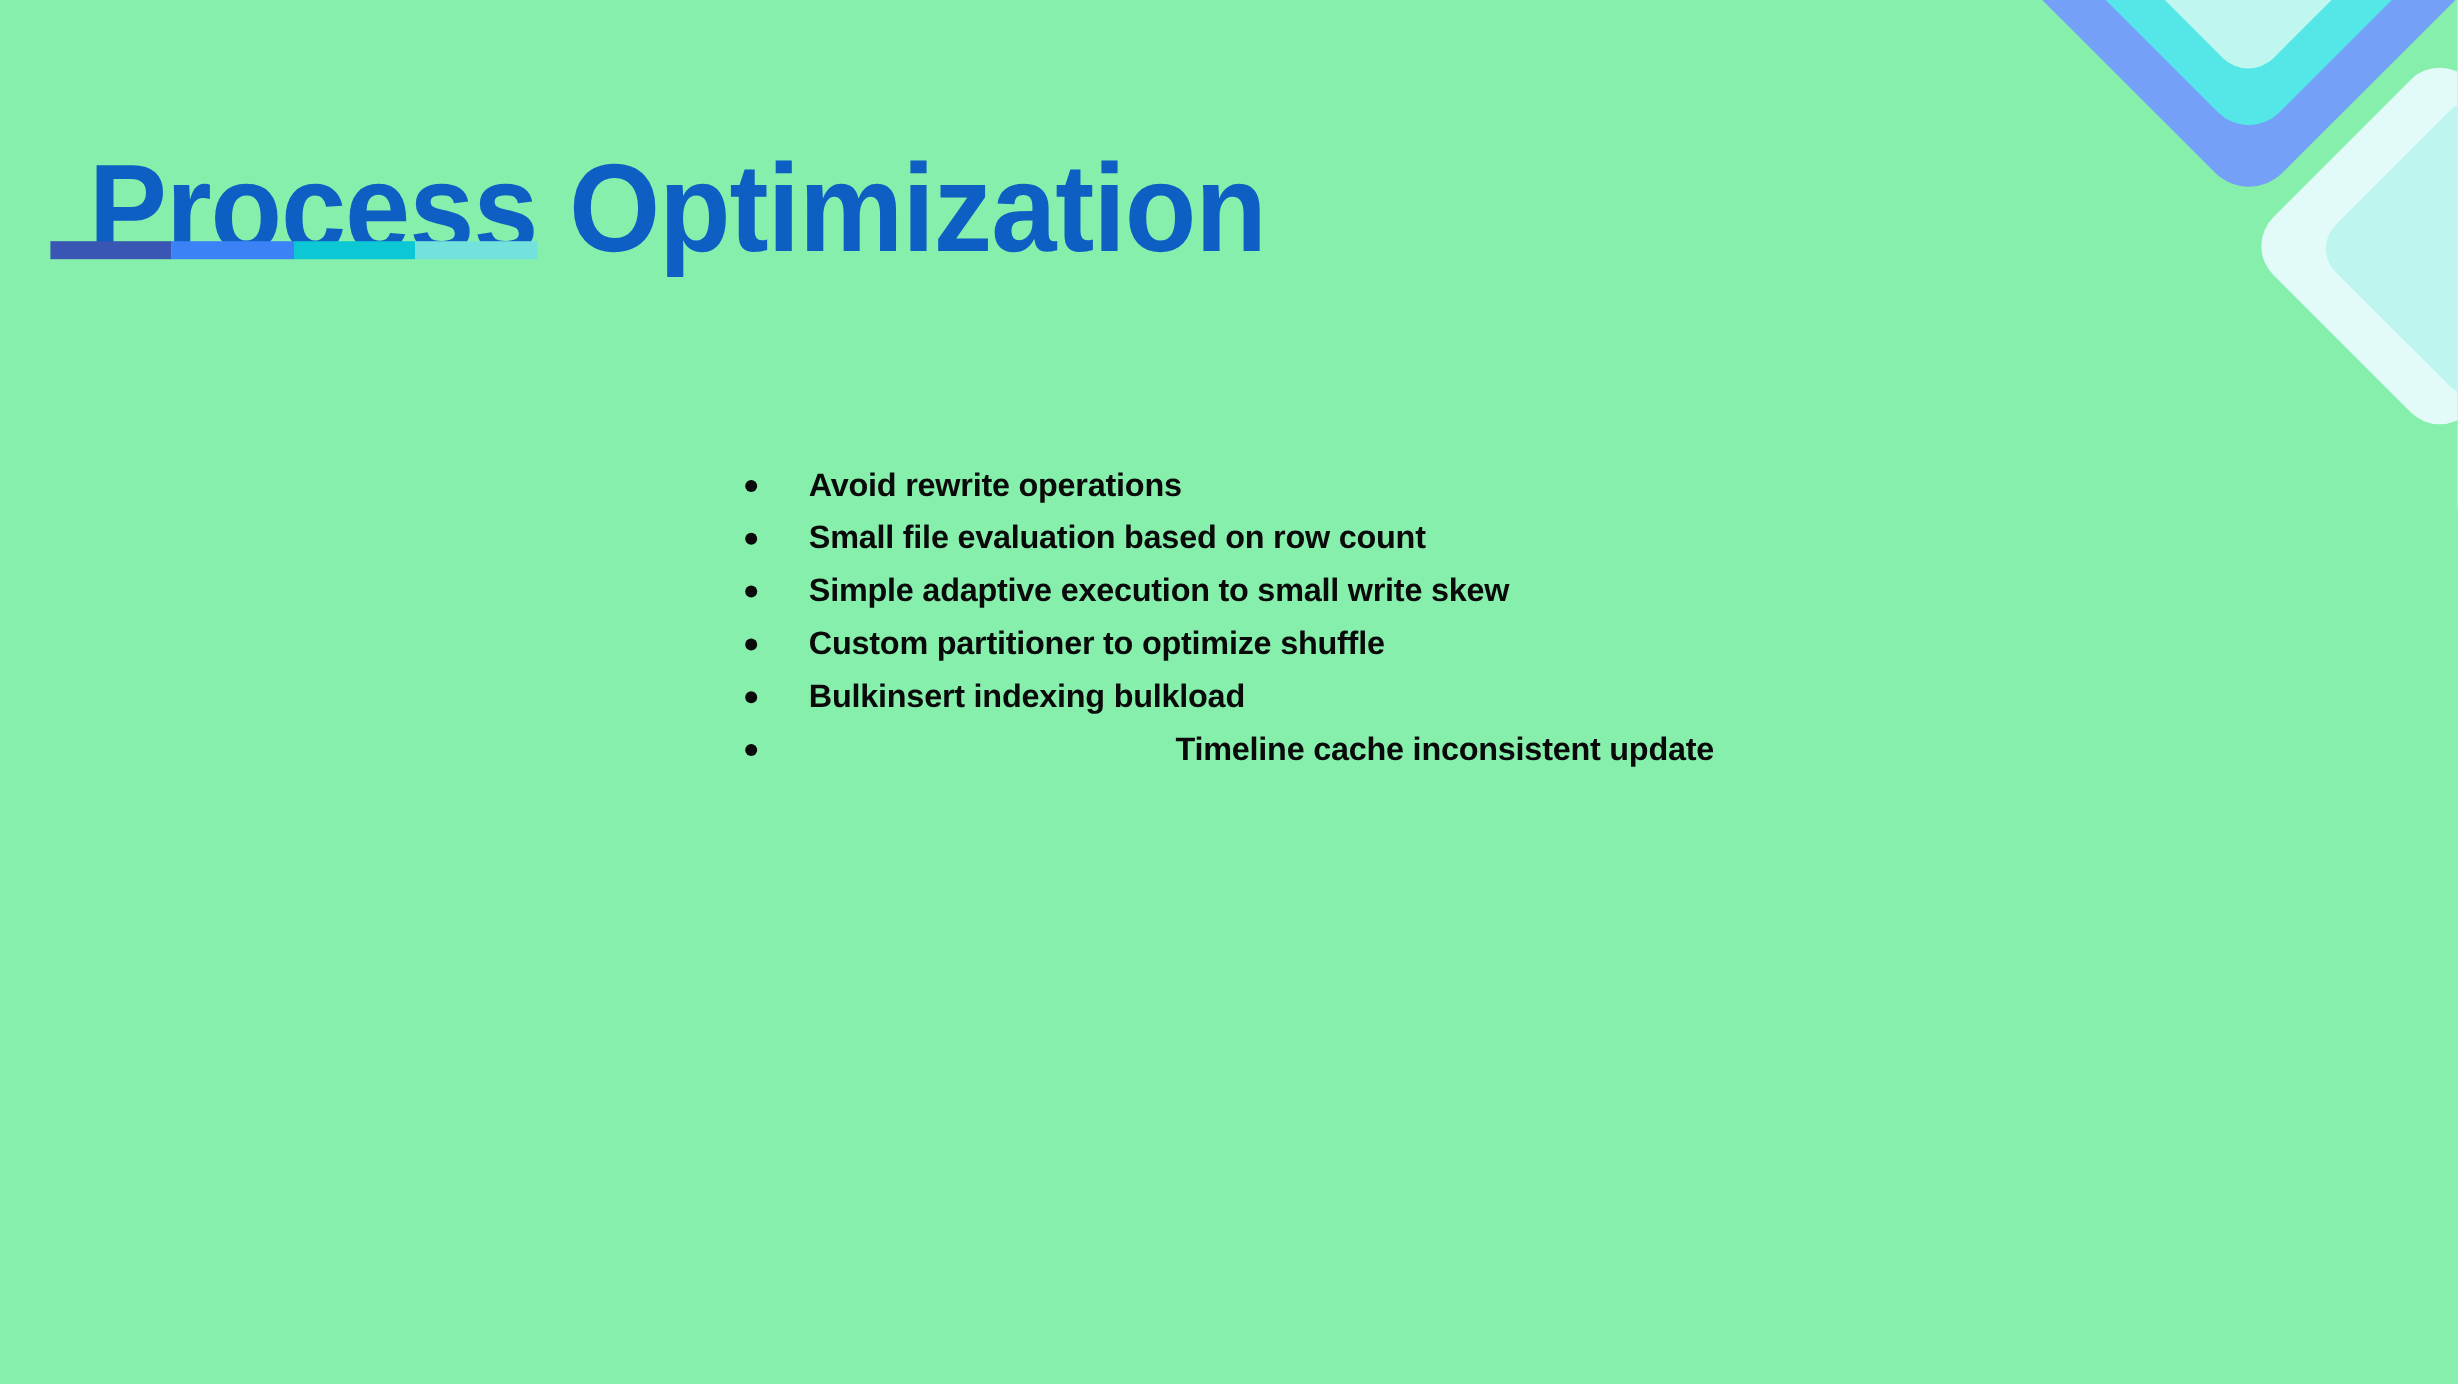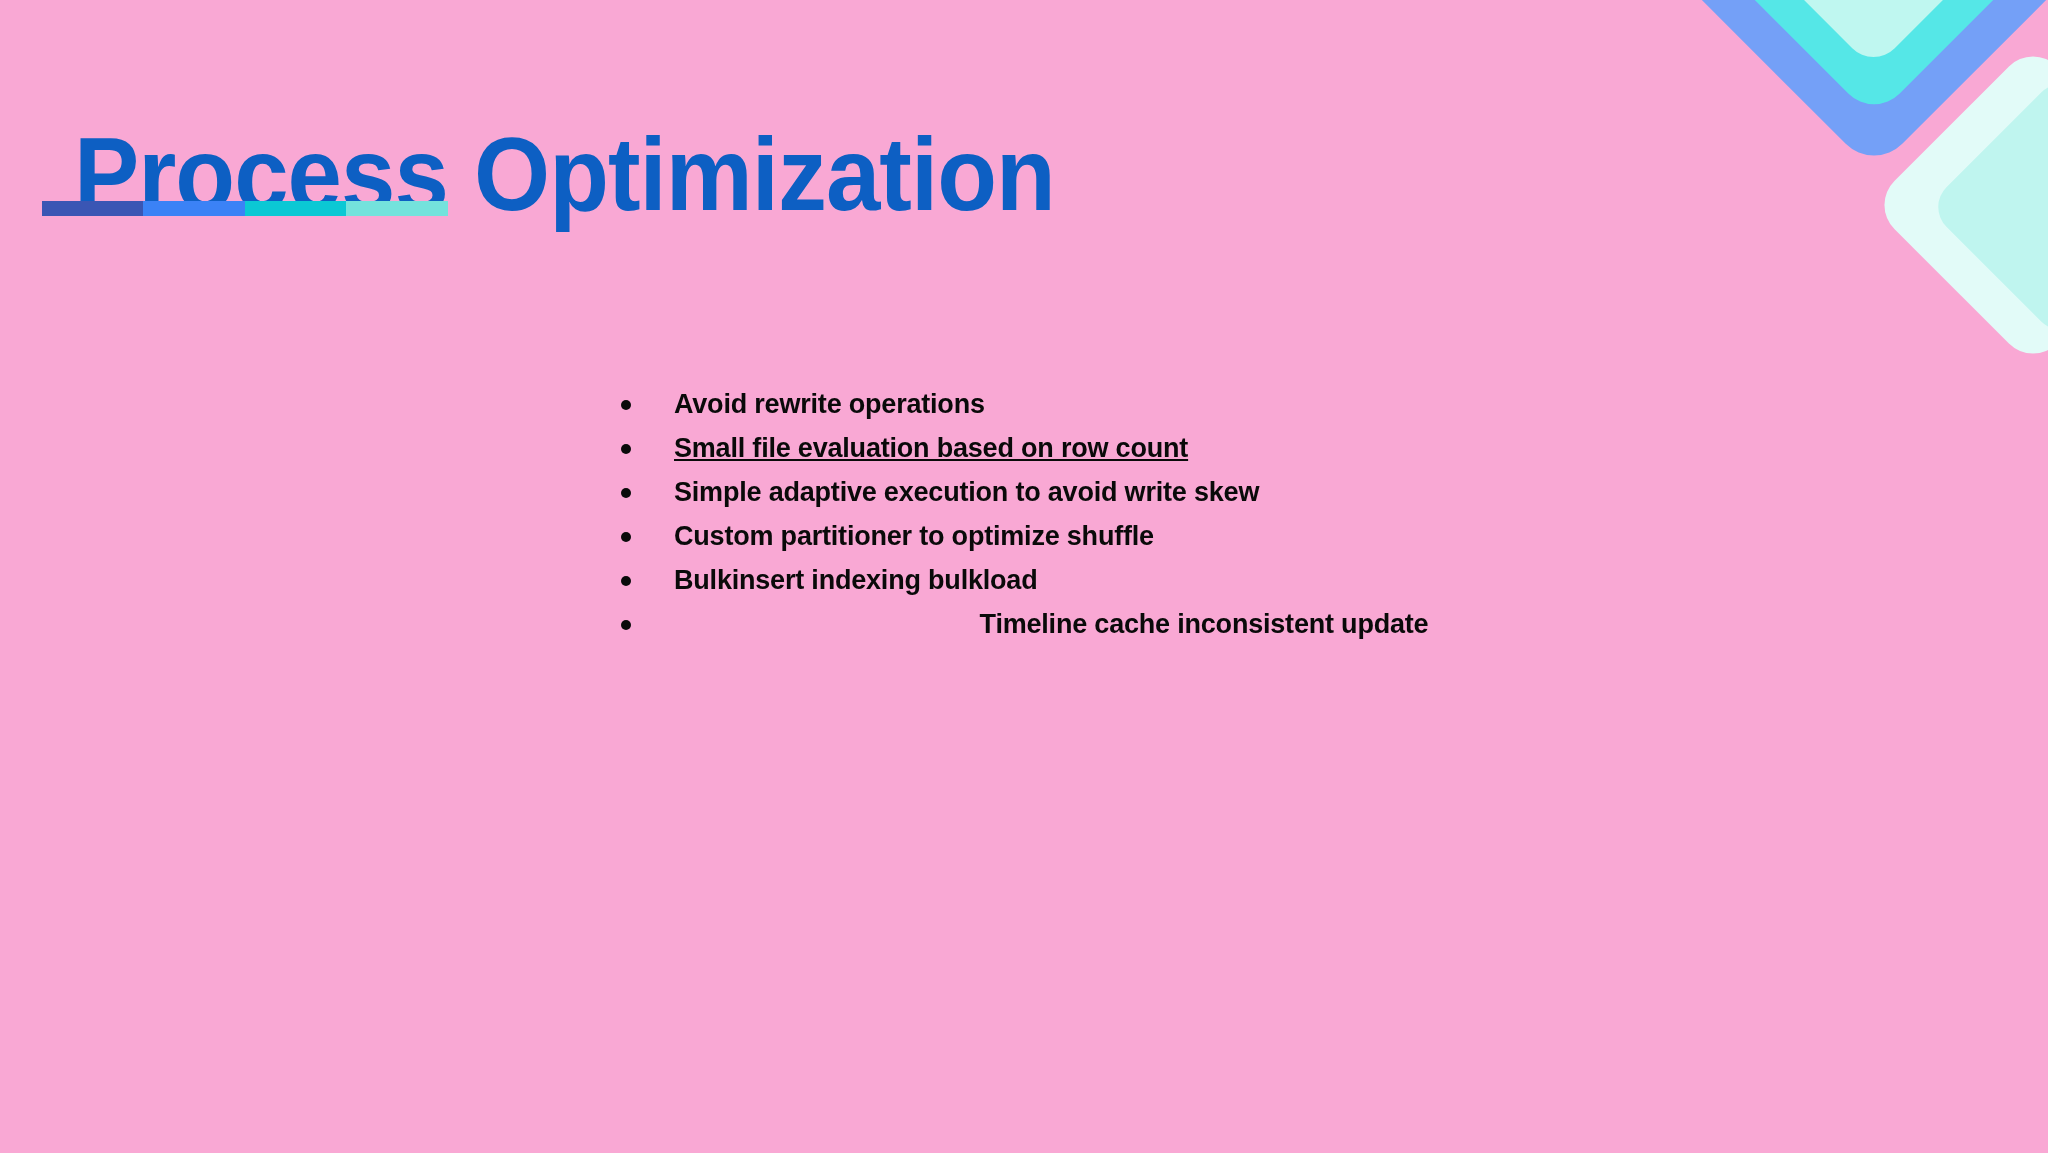--- a/index.html
+++ b/index.html
@@ -147,21 +147,21 @@
     top: 18px;
     width: 10px;
     height: 10px;
     border-radius: 50%;
     background: #0A0A0A;
   }
 </style>
 </head>
 <body>
 
-<div class="slide" style="background: #f9a8d4;">
+<div class="slide" style="background: #86efac;">
 
   <div class="deco">
     <div class="chev chev-blue" style="background: rgb(116, 160, 247);"></div>
     <div class="chev chev-cyan" style="background: rgb(85, 231, 231);"></div>
     <div class="chev chev-mintcore" style="background: rgb(191, 247, 240);"></div>
     <div class="chev chev-pale-outer" style="background: rgb(226, 251, 248);"></div>
     <div class="chev chev-pale-inner" style="background: rgb(191, 245, 239);"></div>
   </div>
 
   <h1 class="title" style="color: rgb(13, 95, 195);">Process Optimization</h1>
@@ -173,27 +173,27 @@
     <div class="accent-seg s3" style="background: rgb(116, 226, 220);"></div>
   </div>
 
   <div class="content">
 
     <ul class="bullets">
       <li class="bullet-item" style="color: rgb(10, 10, 10);">
         <span class="bullet-dot" style="background: rgb(10, 10, 10);"></span>
         <span>Avoid rewrite operations</span>
       </li>
-      <li class="bullet-item" style="color: rgb(10, 10, 10); text-decoration: underline;">
+      <li class="bullet-item" style="color: rgb(10, 10, 10);">
         <span class="bullet-dot" style="background: rgb(10, 10, 10);"></span>
         <span>Small file evaluation based on row count</span>
       </li>
       <li class="bullet-item" style="color: rgb(10, 10, 10);">
         <span class="bullet-dot" style="background: rgb(10, 10, 10);"></span>
-        <span>Simple adaptive execution to avoid write skew</span>
+        <span>Simple adaptive execution to small write skew</span>
       </li>
       <li class="bullet-item" style="color: rgb(10, 10, 10);">
         <span class="bullet-dot" style="background: rgb(10, 10, 10);"></span>
         <span>Custom partitioner to optimize shuffle</span>
       </li>
       <li class="bullet-item" style="color: rgb(10, 10, 10);">
         <span class="bullet-dot" style="background: rgb(10, 10, 10);"></span>
         <span>Bulkinsert indexing bulkload</span>
       </li>
       <li class="bullet-item" style="color: rgb(10, 10, 10); text-align: center;">

